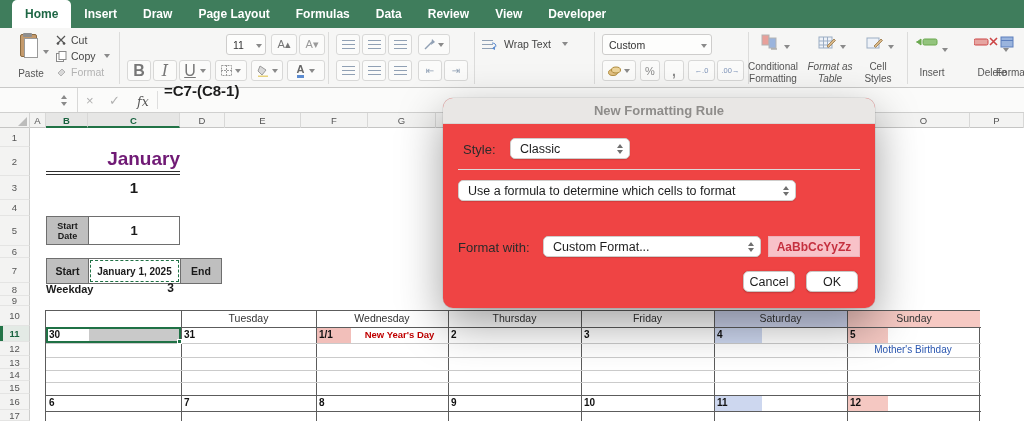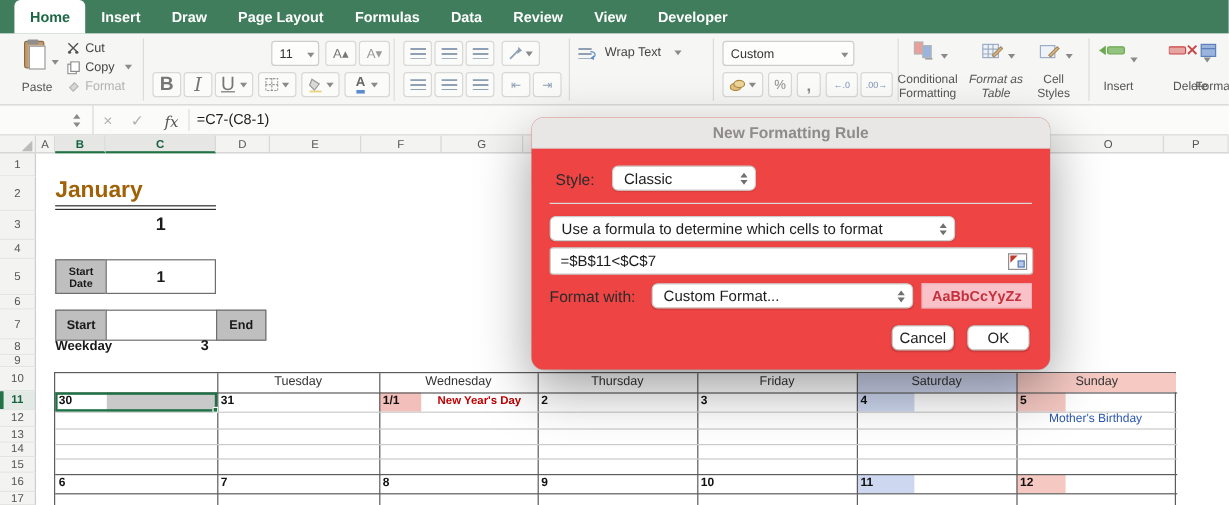--- a/index.html
+++ b/index.html
@@ -28,21 +28,21 @@
   .clip-paper { position:absolute; width:14px; height:20px; background:#fff; border:1px solid #9a9a9a; }
   .clip-top { position:absolute; width:9px; height:4px; background:#8f8f8f; border-radius:1px; }
 
   
   .fbar { position:absolute; left:0; top:88px; width:1024px; height:25px; background:#fbfbfa; border-bottom:1px solid #d0d0cf; }
   .namebox { position:absolute; left:0; top:88px; width:78px; height:24px; border-right:1px solid #d8d8d7; }
   .tri-up { width:0;height:0;border-left:3.5px solid transparent;border-right:3.5px solid transparent;border-bottom:4px solid #8a8a8a; }
   .tri-dn { width:0;height:0;border-left:3.5px solid transparent;border-right:3.5px solid transparent;border-top:4px solid #8a8a8a; }
   .fico { position:absolute; font-size:13px; color:#b0b0b0; }
   .fx { font-family:"DejaVu Serif", serif; font-style:italic; font-size:12.5px; color:#555; }
-  .formula-text { position:absolute; left:164px; top:92px; font-size:12px; font-weight:normal; color:#1c1c1c; }
+  .formula-text { position:absolute; left:164px; top:82px; font-size:15px; font-weight:bold; color:#1c1c1c; }
 
   
   .chead { position:absolute; left:0; top:113px; width:1024px; height:15px; background:#f3f3f2; border-bottom:1px solid #c5c5c4; }
   .corner { position:absolute; left:0; top:113px; width:30px; height:15px; border-right:1px solid #d5d5d4; }
   .corner i { position:absolute; right:2px; bottom:2px; width:0; height:0; border-left:9px solid transparent; border-bottom:9px solid #bcbcbb; }
   .ch { position:absolute; top:113px; height:15px; font-size:9.5px; color:#555; text-align:center; line-height:15px; border-right:1px solid #d8d8d7; }
   .ch.sel { background:#e6e6e5; color:#17623e; font-weight:bold; border-bottom:2px solid #217346; }
   .rh { position:absolute; left:0; width:30px; font-size:9.5px; color:#555; text-align:center; border-right:1px solid #cdcdcc; border-bottom:1px solid #e4e4e3; background:#f3f3f2; display:flex; align-items:center; justify-content:center; }
   .rh.sel { background:#e3eae5; color:#17623e; font-weight:bold; box-shadow:inset 3px 0 0 #217346; }
 
@@ -317,29 +317,30 @@
       <div class="rh" style="top: 342px; height: 14px;">12</div>
       <div class="rh" style="top: 356px; height: 13px;">13</div>
       <div class="rh" style="top: 369px; height: 12px;">14</div>
       <div class="rh" style="top: 381px; height: 13px;">15</div>
       <div class="rh" style="top: 394px; height: 16px;">16</div>
       <div class="rh" style="top: 410px; height: 11px;">17</div>
     </div>
 
   <div class="sheet"></div>
 
-  <div class="scell" style="left:46px;top:147px;width:134px;height:23px;font-size:19px;font-weight:bold;text-align:left;line-height:23px;color:#a16207">January</div>
+  <div class="scell" style="left:46px;top:147px;width:134px;height:23px;font-size:19px;font-weight:bold;text-align:right;line-height:23px;color:#701a75">January</div>
   <div class="scell" style="left:46px;top:171px;width:134px;height:4px;border-top:1px solid #2f2f2f;border-bottom:1px solid #2f2f2f"></div>
   <div class="scell" style="left:88px;top:178px;width:92px;height:20px;font-size:15px;font-weight:bold;text-align:center;line-height:20px">1</div>
 
   <div class="scell graycell" style="left:46px;top:216px;width:43px;height:29px;font-size:9px;line-height:10px;text-align:center;padding:0 6px">Start Date</div>
   <div class="scell boxcell" style="left:88px;top:216px;width:92px;height:29px;font-size:13px;font-weight:bold">1</div>
 
   <div class="scell graycell" style="left:46px;top:258px;width:43px;height:26px;font-size:10.5px">Start</div>
   <div class="scell boxcell" style="left:88px;top:258px;width:93px;height:26px"></div>
+  <div class="scell" style="left:90px;top:260px;width:89px;height:22px;border:1.5px dashed #1f7145;display:flex;align-items:center;justify-content:center;font-size:10px;font-weight:bold">January 1, 2025</div>
   <div class="scell graycell" style="left:180px;top:258px;width:42px;height:26px;font-size:10.5px">End</div>
 
   <div class="scell" style="left:46px;top:282px;width:80px;height:14px;font-size:11px;font-weight:bold;line-height:14px">Weekday</div>
   <div class="scell" style="left:88px;top:281px;width:86px;height:15px;font-size:12px;font-weight:bold;line-height:15px;text-align:right">3</div>
 
   <div class="cal">
 
     <div class="fill" style="left:668px;top:0;width:133px;background:#ccd3ec"></div>
     <div class="fill" style="left:801px;top:0;width:133px;background:#f6c9c3"></div>
     <div class="fill" style="left:43px;top:16px;width:92px;background:#c9c9c9"></div>
@@ -404,27 +405,20 @@
         </span>
     </div>
     <i style="position:absolute;left:15px;top:71px;width:402px;height:1px;background:#dcdad8"></i>
     <div class="dselect" style="left:15px;top:82px;width:338px">
       <span style="white-space:nowrap">Use a formula to determine which cells to format</span>
       <span class="chev">
           <i class="u"></i>
           <i class="d"></i>
         </span>
     </div>
-    <div class="dinput" style="left:15px;top:108px;width:403px;height:23px">
-      <span>=$B$11&lt;$C$7</span>
-      <span class="rangeico">
-          <i class="red"></i>
-          <i class="blu"></i>
-        </span>
-    </div>
     <span class="dlabel" style="left:15px;top:142px">Format with:</span>
     <div class="dselect" style="left:100px;top:138px;width:218px">
       <span>Custom Format...</span>
       <span class="chev">
           <i class="u"></i>
           <i class="d"></i>
         </span>
     </div>
     <div class="dpreview" style="left:325px;top:138px;width:92px;height:21px">AaBbCcYyZz</div>
     <div class="dbtn" style="left:300px;top:173px">Cancel</div>

